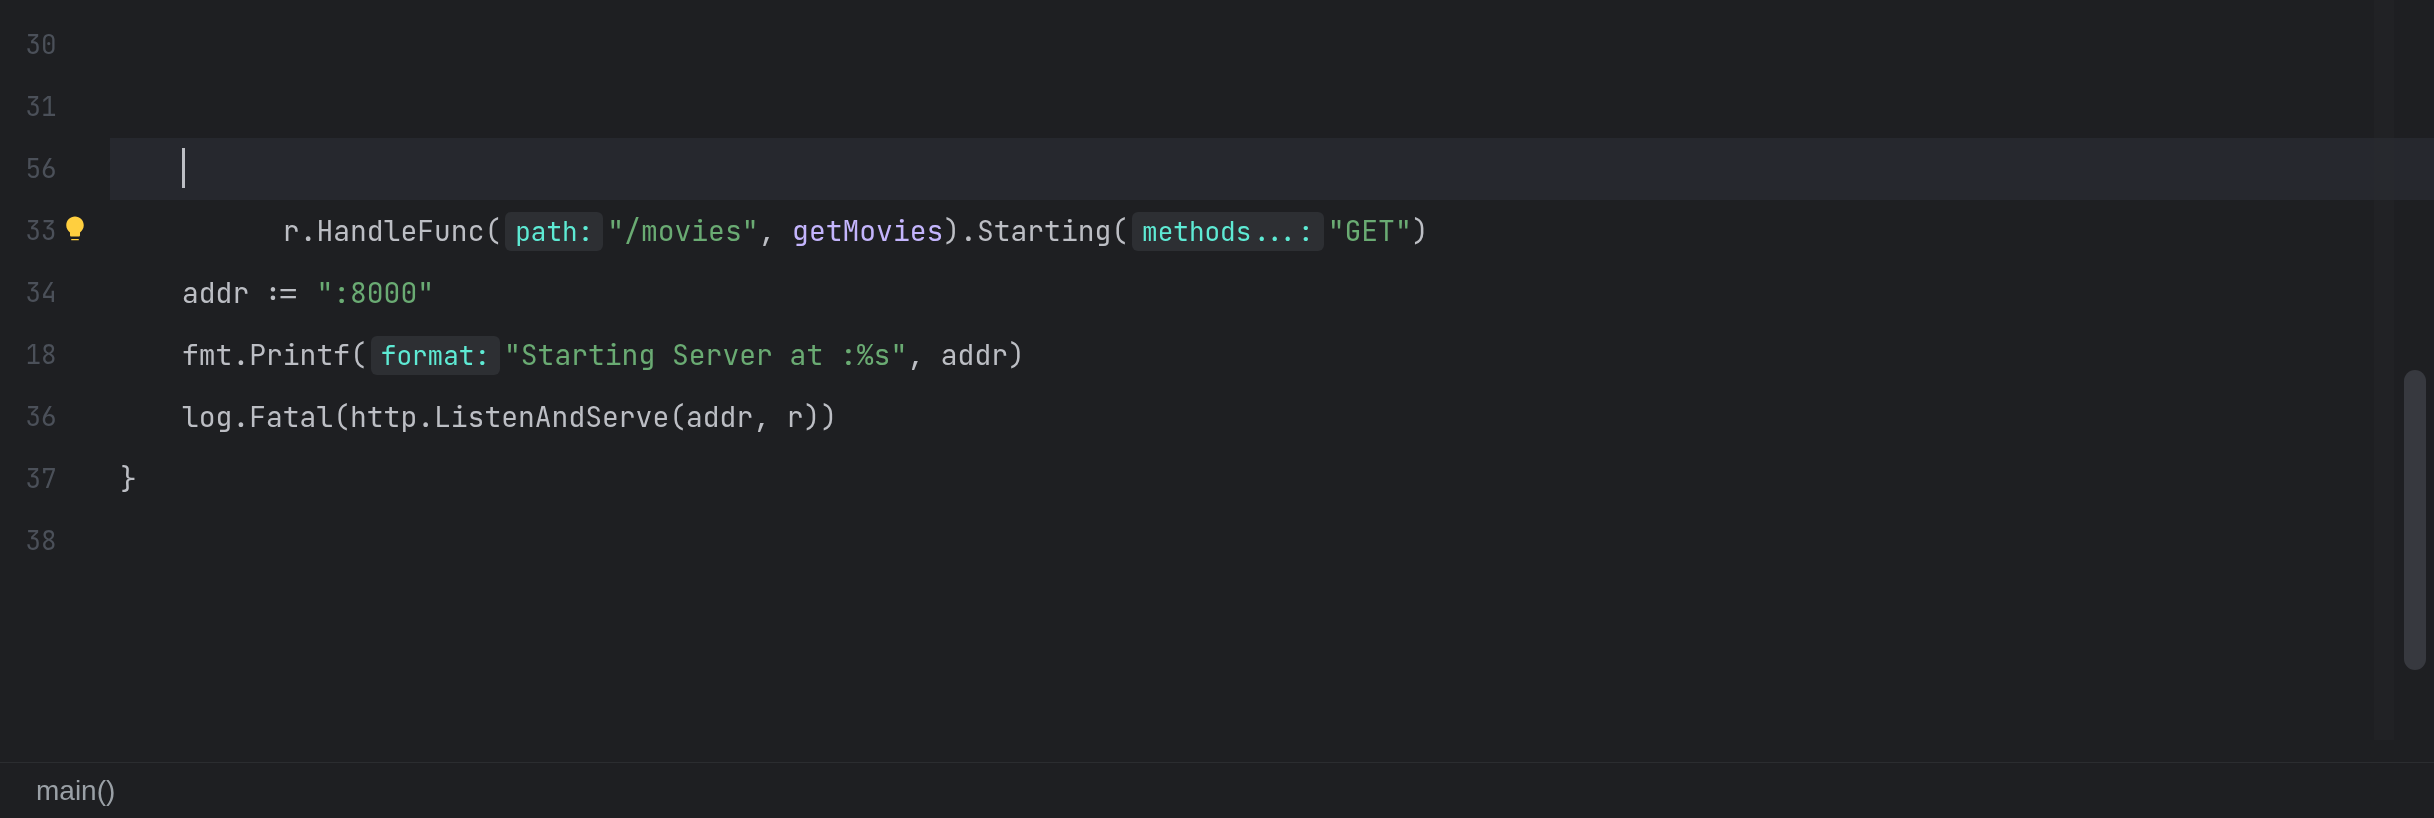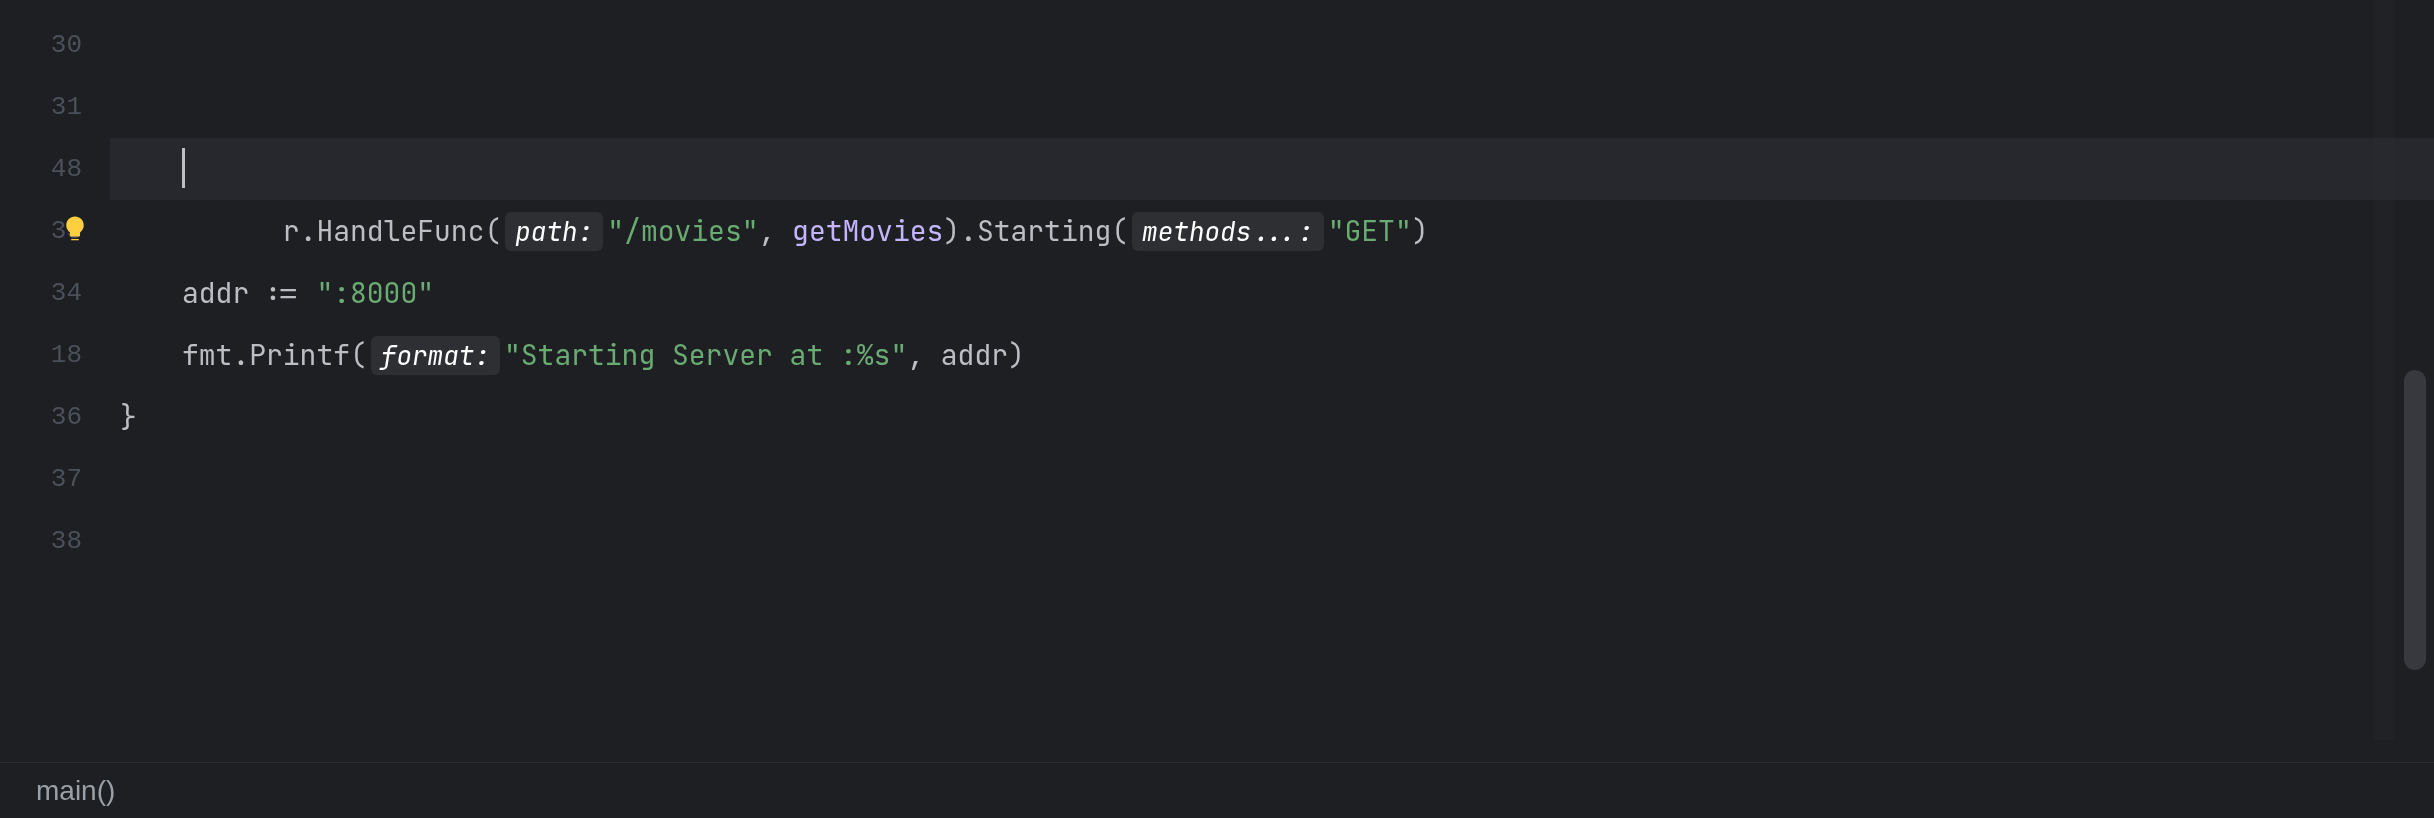--- a/index.html
+++ b/index.html
@@ -13,27 +13,26 @@
     overflow: hidden;
   }
   .editor {
     display: flex;
     width: 100%;
     height: 740px;
     position: relative;
   }
   .gutter {
     width: 110px;
-    text-align: right;
+    text-align: center;
     padding-right: 28px;
     color: #4b5059;
     user-select: none;
     background: #1e1f22;
     padding-top: 14px;
-    font-family: Liberation Mono, monospace;
   }
   .gutter .ln {
     height: 62px;
     line-height: 62px;
     font-size: 26px;
   }
   .code {
     flex: 1;
     padding-top: 14px;
     position: relative;
@@ -50,26 +49,25 @@
   }
   .indent1 { padding-left: 72px; }
   .indent0 { padding-left: 10px; }
   .ident { color: #bcbec4; }
   .func  { color: #bcbec4; text-align: right; }
   .str   { color: #6aab73; }
   .call  { color: #c4b5fd; }
   .punct { color: #bcbec4; }
   .hint {
     background: #2d2f33;
-    color: #ffffff;
+    color: #5eead4;
     border-radius: 6px;
     padding: 2px 10px;
     margin: 0 4px;
     font-size: 26px;
-    font-style: italic;
   }
   .cursor {
     display: inline-block;
     width: 3px;
     height: 40px;
     background: #bcbec4;
     vertical-align: middle;
     margin-bottom: 6px;
   }
   .bulb {
@@ -122,21 +120,21 @@
     opacity: 0.25;
   }
 </style>
 </head>
 <body>
 
 <div class="editor">
   <div class="gutter">
     <div class="ln">30</div>
     <div class="ln">31</div>
-    <div class="ln">48</div>
+    <div class="ln">56</div>
     <div class="ln">33</div>
     <div class="ln">34</div>
     <div class="ln">18</div>
     <div class="ln">36</div>
     <div class="ln">37</div>
     <div class="ln">38</div>
   </div>
 
   <div class="code">
 
@@ -152,20 +150,21 @@
     </div>
 
     <div class="line indent1 highlight"><span class="cursor"></span></div>
 
     <div class="line indent1"></div>
 
     <div class="line indent1"><span class="ident">addr := </span><span class="str">":8000"</span></div>
 
     <div class="line indent1"><span class="ident">fmt.Printf(</span><span class="hint">format:</span><span class="str">"Starting Server at :%s"</span><span class="ident">, addr)</span></div>
 
+    <div class="line indent1"><span class="ident">log.Fatal(http.ListenAndServe(addr, r))</span></div>
 
     <div class="line indent0"><span class="punct">}</span></div>
 
     <div class="line indent0"></div>
 
   </div>
 
   <div class="right-marker"></div>
 
   <div class="scrollbar-track">

